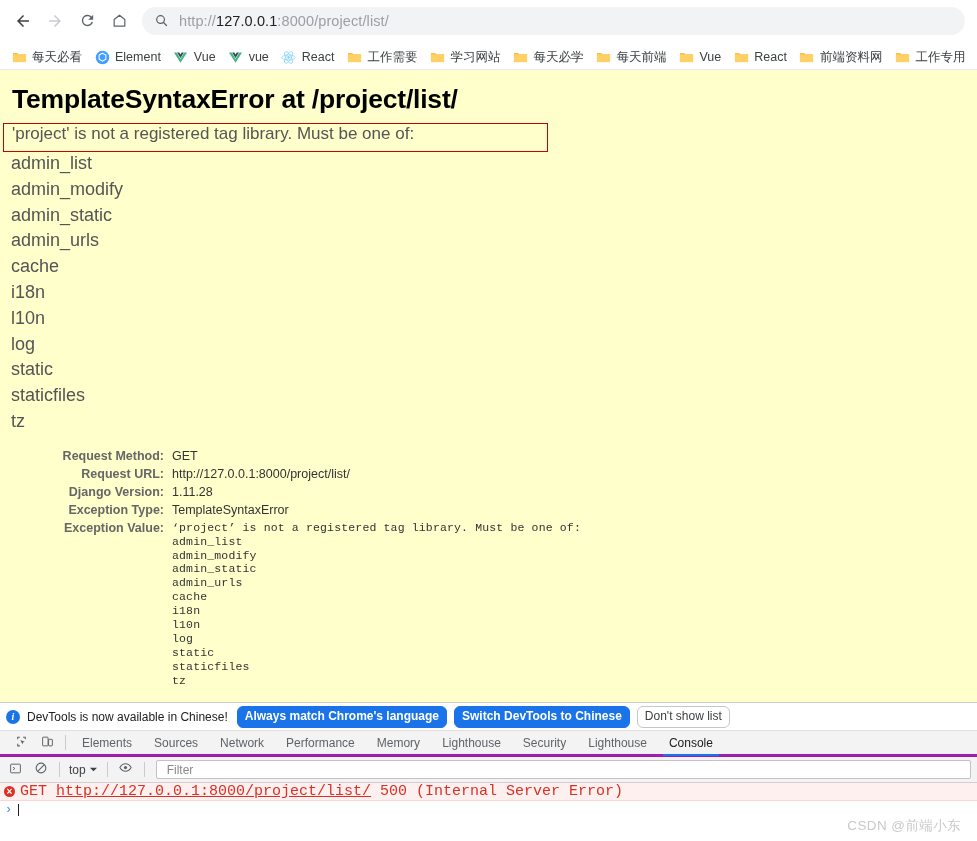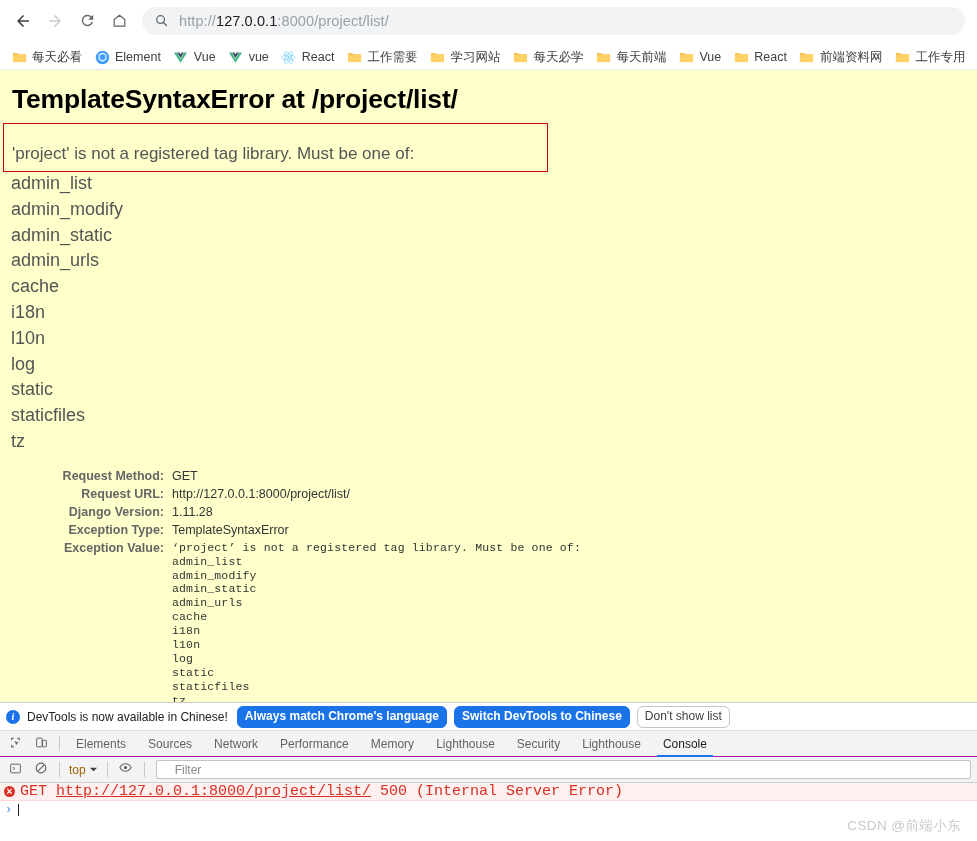--- a/index.html
+++ b/index.html
@@ -105,21 +105,21 @@
     font-weight: 700;
     color: #000000;
     padding: 14px 0 8px 12px;
     letter-spacing: -0.2px;
   }
   #error-box {
     margin-left: 3px;
     margin-right: 0;
     width: 545px;
     border: 1px solid #cc0000;
-    padding: 20px 8px 7px 8px;
+    padding: 0 8px 7px 8px;
     font-size: 17px;
     color: #555555;
   }
   #tag-list {
     padding-left: 11px;
     margin-top: -1px;
   }
   #tag-list .tagline {
     font-size: 18px;
     color: #555555;
@@ -206,23 +206,23 @@
   .dt-btn.secondary {
     background: #ffffff;
     color: #3c4043;
     border: 1px solid #c6c6c6;
   }
 
   #dt-tabbar {
     height: 26px;
     display: flex;
     align-items: center;
-    border-bottom: 1px solid #a21caf;
+    border-bottom: 3px solid #a21caf;
     background: #f3f3f3;
-    padding-left: 2px;
+    padding-left: 8px;
   }
   .dt-tool-icon {
     width: 26px; height: 24px;
     display: flex; align-items: center; justify-content: center;
     cursor: pointer;
     flex: 0 0 auto;
   }
   .dt-sep {
     width: 1px; height: 15px; background: #cacaca; margin: 0 5px;
     flex: 0 0 auto;
@@ -253,36 +253,36 @@
     display: flex;
     align-items: center;
     background: #f3f3f3;
     border-bottom: 1px solid #d0d0d0;
     padding-left: 2px;
     gap: 0;
   }
   #dt-consolebar .ctx-select {
     display: flex; align-items: center;
     font-size: 12px;
-    color: #a16207;
+    color: #404040;
     padding: 0 4px;
     cursor: pointer;
     gap: 3px;
     flex: 0 0 auto;
   }
   #console-filter {
     flex: 1 1 auto;
     height: 19px;
     margin: 0 6px 0 6px;
     border: 1px solid #c3c3c3;
     background: #ffffff;
     border-radius: 2px;
     font-size: 12px;
     color: #3c4043;
-    padding: 0 18px;
+    padding: 0 10px;
     font-family: "Liberation Sans", sans-serif;
     outline: none;
   }
   #console-filter::placeholder { color: #8a8a8a; }
 
   #console-body {
     background: #ffffff;
     position: relative;
     height: 60px;
   }

